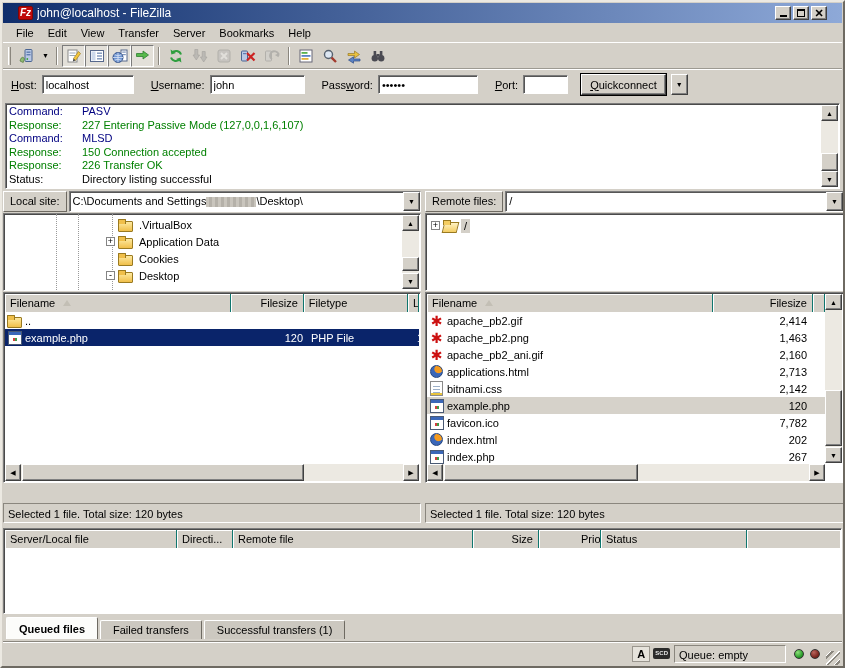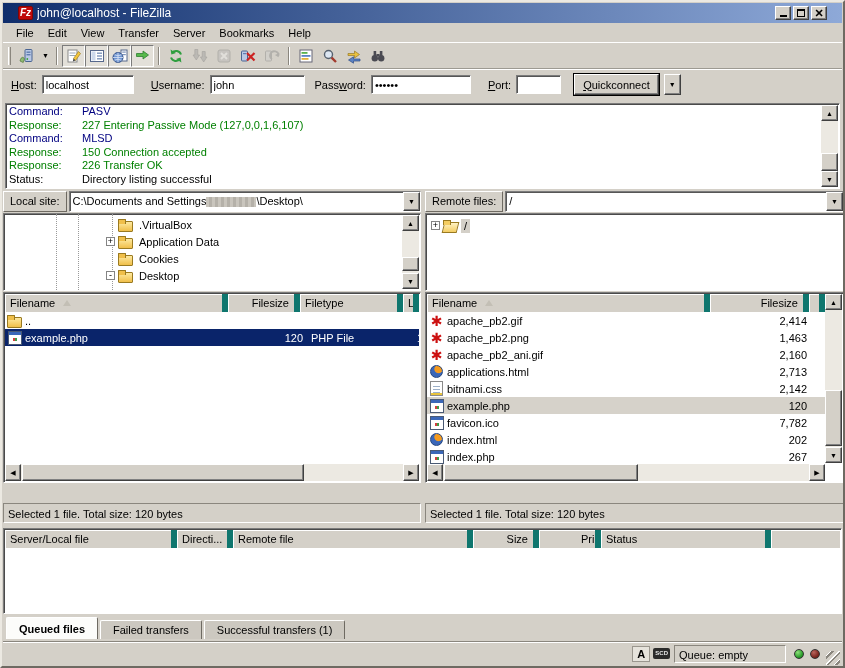--- a/index.html
+++ b/index.html
@@ -108,40 +108,40 @@
   .fi[data-icon="php-window"]::before { content:""; width:12px; height:12px; border:1px solid #4a5a74; background:linear-gradient(#3b67b8 0 3px,#fff 3px); }
   .fi[data-icon="php-window"]::after { content:""; position:absolute; width:4px; height:3px; bottom:4px; background:linear-gradient(90deg,#d24040 50%,#3f9c46 50%); }
 
   
   .lists { position:absolute; left:1px; right:1px; top:290px; height:231px; }
   .listpane { position:absolute; top:0; height:100%; }
   .lp-local { left:0; width:418px; }
   .lp-remote { left:422px; width:419px; }
   .list-box { position:absolute; left:0; right:0; top:0; bottom:40px; background:#fff; border:1px solid; border-color:#7b7b7b #fff #fff #7b7b7b; box-shadow:inset 1px 1px 0 #4a4a4a; }
   .col-headers { position:absolute; left:1px; top:1px; height:18px; display:flex; overflow:hidden; }
-  .col-h { background:#d4d0c8; border-right:6px solid #0f766e; box-shadow:inset 1px 1px 0 #fff, inset -2px 0 0 #d4d0c8; padding:3px 5px 0 5px; white-space:nowrap; overflow:hidden; display:flex; }
+  .col-h { background:#d4d0c8; border-right:1px solid #0f766e; box-shadow:inset 1px 1px 0 #fff, inset -2px 0 0 #d4d0c8; padding:3px 5px 0 5px; white-space:nowrap; overflow:hidden; display:flex; }
   .col-h .sort { width:0; height:0; border-left:4px solid transparent; border-right:4px solid transparent; border-bottom:6px solid #c3bfb5; margin:3px 0 0 8px; }
   .col-h.num { justify-content:flex-end; }
   .rows { position:absolute; left:1px; right:1px; top:19px; bottom:1px; overflow:hidden; background:#fff; }
   .row { height:17px; display:flex; align-items:center; white-space:nowrap; }
   .cell { overflow:hidden; white-space:nowrap; padding:0 5px 0 2px; display:flex; align-items:center; height:17px; flex:none; }
   .cell.num { justify-content:flex-end; padding-right:6px; }
   .row[data-selected="true"].focus-sel { background:#0a246a; color:#fff; }
   .row[data-selected="true"].blur-sel { background:#d6d2ca; color:#000; }
   .list-status { position:absolute; left:0; right:0; bottom:0; height:20px; border:1px solid; border-color:#8a867e #fff #fff #8a867e; padding:4px 4px 0 4px; white-space:nowrap; overflow:hidden; }
 
   
   .c-name { width:230px; } .c-size { width:74px; } .c-type { width:106px; } .c-mod { flex:1; }
   
   .r-name { width:286px; } .r-size { width:100px; } .r-fill { flex:1; }
 
   
   .queue { position:absolute; left:1px; right:1px; top:526px; height:86px; background:#fff; border:1px solid; border-color:#7b7b7b #fff #fff #7b7b7b; box-shadow:inset 1px 1px 0 #4a4a4a; }
   .q-headers { position:absolute; left:1px; right:1px; top:1px; height:18px; display:flex; overflow:hidden; }
-  .q-name { width:172px; } .q-dir { width:56px; } .q-remote { width:240px; } .q-size { width:66px; } .q-prio { width:62px;padding-left:42px; } .q-status { width:170px; }
+  .q-name { width:172px; } .q-dir { width:56px; } .q-remote { width:240px; } .q-size { width:66px; } .q-prio { width:62px;padding-left:42px; } .q-status { width:146px; }
   .q-fill { flex:1; border-right:none !important; }
   .q-body { position:absolute; left:1px; right:1px; top:19px; bottom:1px; background:#fff; }
 
   
   .tabs { position:absolute; left:1px; right:1px; top:612px; height:25px; display:flex; align-items:flex-end; padding-left:3px; }
   .tab { position:relative; padding:3px 12px 4px 12px; background:#ccc8c0; border:1px solid; border-color:#fff #6e6a62 #6e6a62 #fff; border-bottom:none; border-radius:2px 2px 0 0; margin-right:2px; height:19px; white-space:nowrap; }
   .tab[data-active="true"] { background:#fcfcfa; font-weight:bold; height:22px; padding-top:5px; z-index:2; }
 
   
   .statusbar { position:absolute; left:1px; right:1px; top:639px; height:24px; border-top:1px solid #8a867e; box-shadow:inset 0 1px 0 #fff; display:flex; align-items:center; padding:0 2px; }
@@ -295,21 +295,21 @@
           <circle cx="11.2" cy="10.2" r="3.2" fill="#4a4a52"></circle>
         </svg>
       </span>
   </div>
 
   <div class="qcbar">
     <span class="qc-label"><span class="ak">H</span><span>ost:</span></span>
     <input class="qc-input field" style="width: 92px;" value="localhost">
     <span class="qc-label" style="margin-left:12px"><span class="ak">U</span><span>sername:</span></span>
     <input class="qc-input field" style="width: 95px;" value="john">
-    <span class="qc-label" style="margin-left:5px"><span>Pass</span><span class="ak">w</span><span>ord:</span></span>
+    <span class="qc-label" style="margin-left:12px"><span>Pass</span><span class="ak">w</span><span>ord:</span></span>
     <input class="qc-input field" style="width: 100px;" value="••••••">
     <span class="qc-label" style="margin-left:12px"><span class="ak">P</span><span>ort:</span></span>
     <input class="qc-input field" style="width: 45px;" value="">
     <button class="qc-btn"><span class="ak">Q</span><span>uickconnect</span></button>
     <span class="qc-dd"><span>▼</span></span>
   </div>
 
   <div class="log">
     <div class="log-inner sunken">
       <div class="log-lines">

